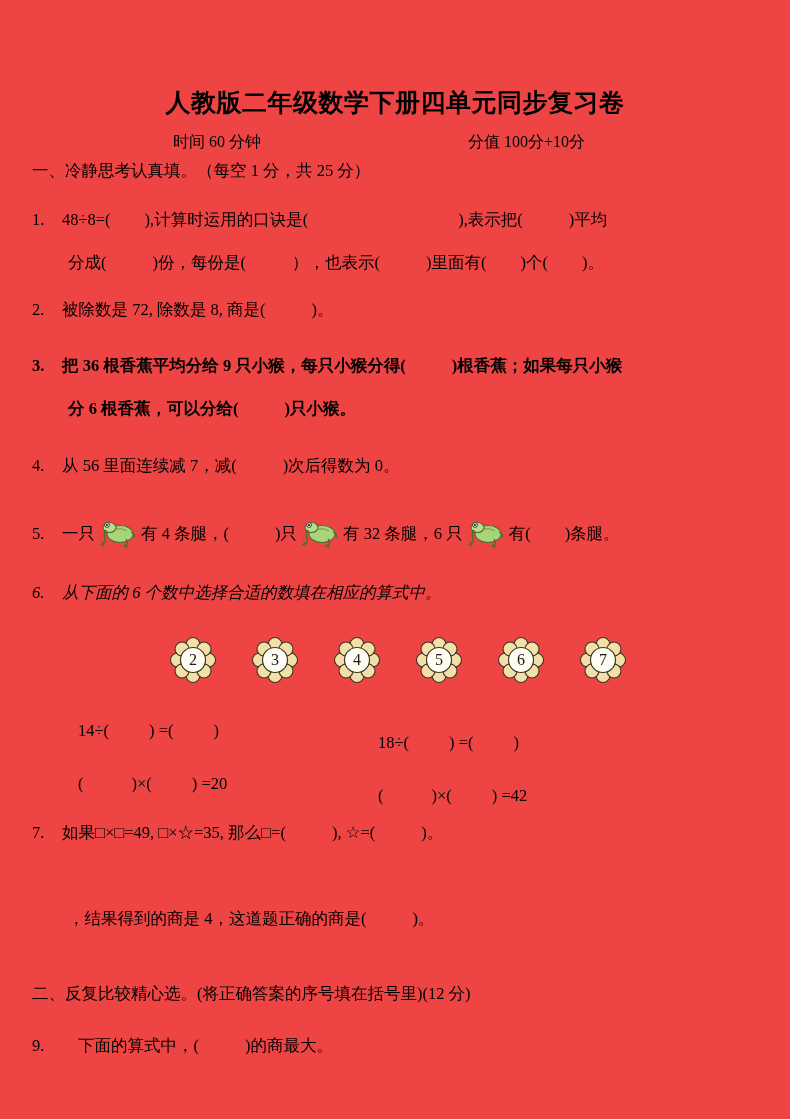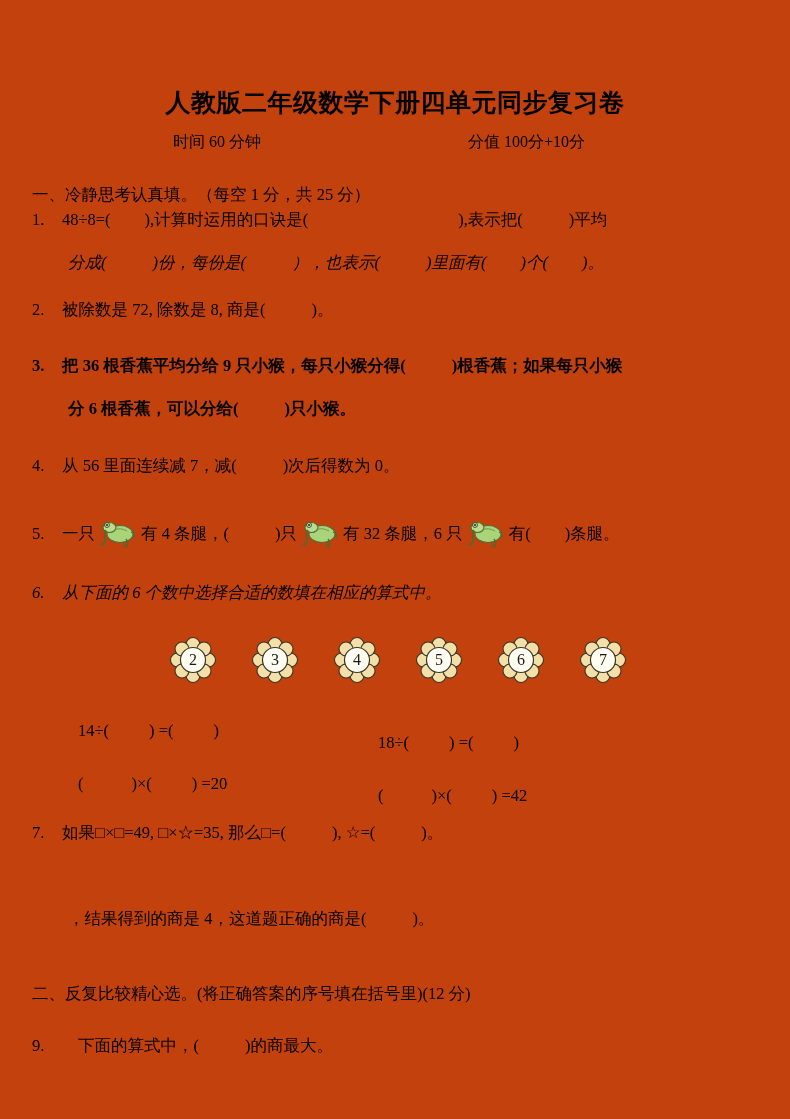--- a/index.html
+++ b/index.html
@@ -12,21 +12,21 @@
     height: 1119px;
     position: relative;
     font-family: "Liberation Serif", "DejaVu Serif", serif;
     color: #000000;
     overflow: hidden;
   }
   .page {
     position: relative;
     width: 790px;
     height: 1119px;
-    background: #c2410c;
+    background: #ef4444;
   }
 
   
   .title {
     position: absolute;
     top: 86px;
     left: 0;
     width: 790px;
     text-align: center;
     font-family: "DejaVu Sans", sans-serif;
@@ -161,27 +161,27 @@
 
 <div class="page">
 
   <div class="title">人教版二年级数学下册四单元同步复习卷</div>
 
   <div class="subtitle-row">
     <span class="subtitle-time">时间 60 分钟</span>
     <span class="subtitle-score">分值 100分+10分</span>
   </div>
 
-  <div class="section-heading" style="top:160px;margin-top:24px;">一、冷静思考认真填。（每空 1 分，共 25 分）</div>
+  <div class="section-heading" style="top:160px;">一、冷静思考认真填。（每空 1 分，共 25 分）</div>
 
   <div class="q" style="top:212px;">
     <div class="q-line">
       <span class="q-num">1.</span><span>48÷8=(</span><span class="blank-sm"></span><span>),计算时运用的口诀是(</span><span class="blank-lg"></span><span>),表示把(</span><span class="blank-md"></span><span>)平均</span>
     </div>
-    <div class="q-line" style="margin-top:26px;font-style:italic;">
+    <div class="q-line" style="margin-top:26px;">
       <span class="q-indent"></span><span>分成(</span><span class="blank-md"></span><span>)份，每份是(</span><span class="blank-md"></span><span>），也表示(</span><span class="blank-md"></span><span>)里面有(</span><span class="blank-sm"></span><span>)个(</span><span class="blank-sm"></span><span>)。</span>
     </div>
   </div>
 
   <div class="q" style="top:302px;">
     <div class="q-line">
       <span class="q-num">2.</span><span>被除数是 72, 除数是 8, 商是(</span><span class="blank-md"></span><span>)。</span>
     </div>
   </div>
 

